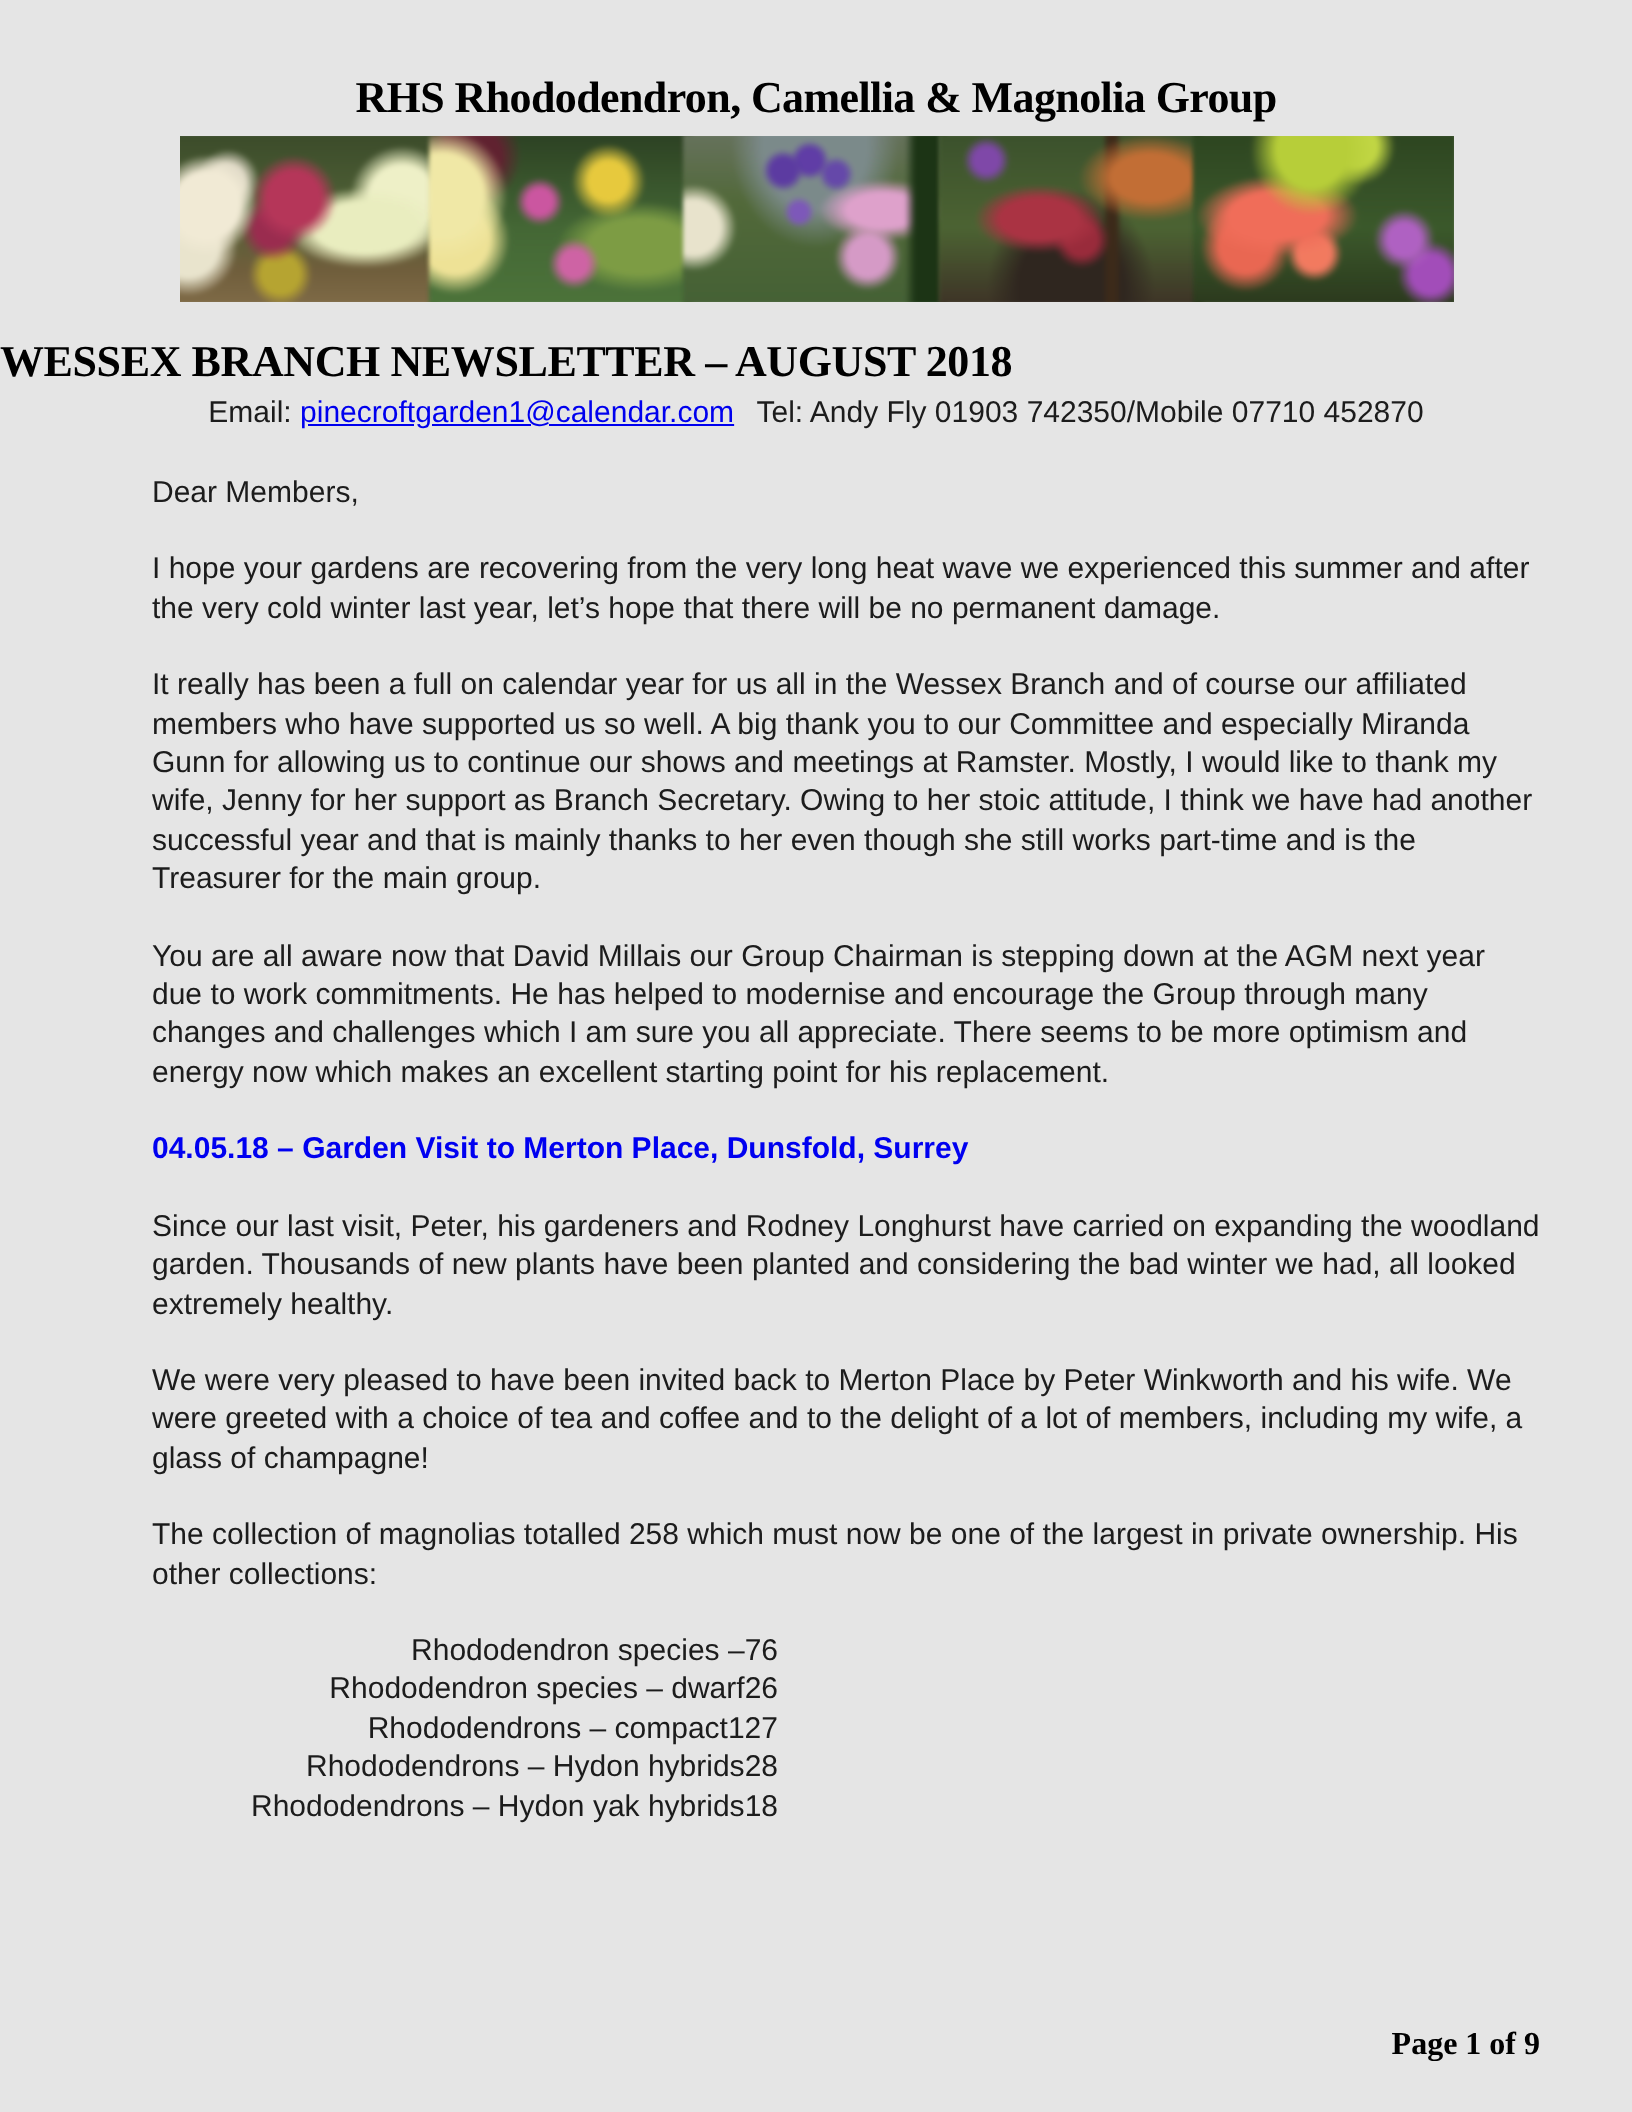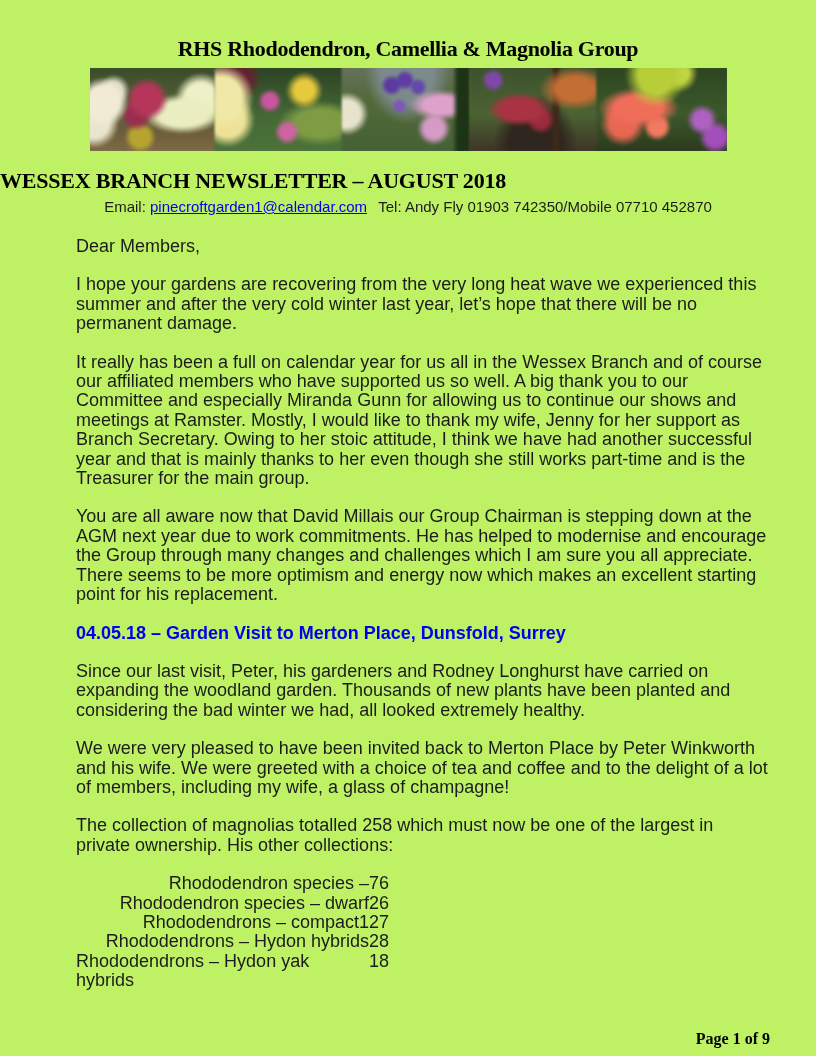--- a/index.html
+++ b/index.html
@@ -6,21 +6,21 @@
   html, body { background: #ffffff; }
   body {
     width: 816px; height: 1056px;
     font-family: "Liberation Sans", sans-serif;
     color: #1c1c1c;
     margin: 0 auto;
   }
   .page {
     position: relative;
     width: 816px; height: 1056px;
-    background: #bef264;
+    background: #e5e5e5;
     overflow: hidden;
   }
   .doc-title {
     margin-top: 36px;
     text-align: center;
     font-family: "Liberation Serif", serif;
     font-weight: bold;
     font-size: 22px;
     line-height: 26px;
     color: #000;
@@ -113,41 +113,41 @@
     color: #1c1c1c;
   }
   .email-link {
     color: var(--link-blue, #0000EE);
     text-decoration: underline;
     cursor: pointer;
   }
   .tel-text { margin-left: 7px; }
   .content {
     margin: 0 46px 0 76px;
-    font-size: 18px;
+    font-size: 15px;
     line-height: 19.4px;
   }
   .salutation { margin-top: 20px; }
   .content p.body-par { margin-top: 19px; }
   .section-heading {
     margin-top: 19px;
     font-weight: bold;
     color: var(--section-heading-blue, #0000F0);
   }
   .collections { margin-top: 19px; width: 313px; }
   .collection-row {
     display: flex;
     justify-content: flex-end;
     line-height: 19.4px;
   }
   .collection-count { text-align: right; }
   .footer-pagenum {
     position: absolute;
     right: 46px;
-    bottom: 8px;
+    bottom: 24px;
     font-family: "Liberation Serif", serif;
     font-weight: bold;
     font-size: 16px;
     color: #000;
   }
 </style>
 </head>
 <body>
 
 <div class="page">

